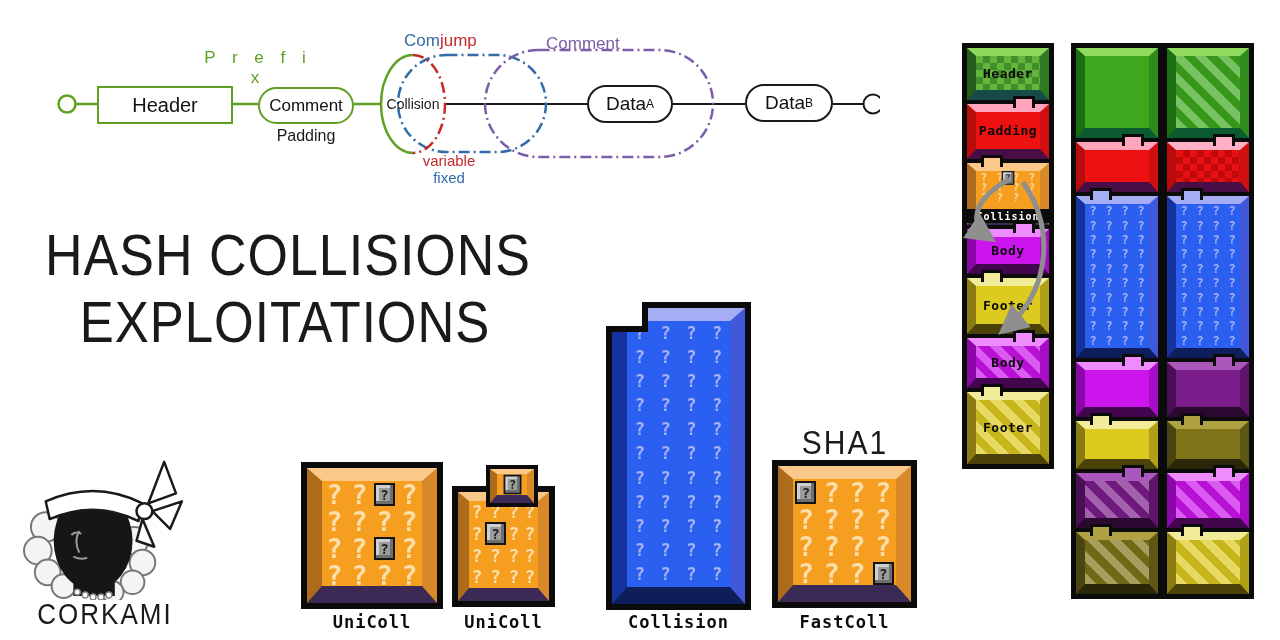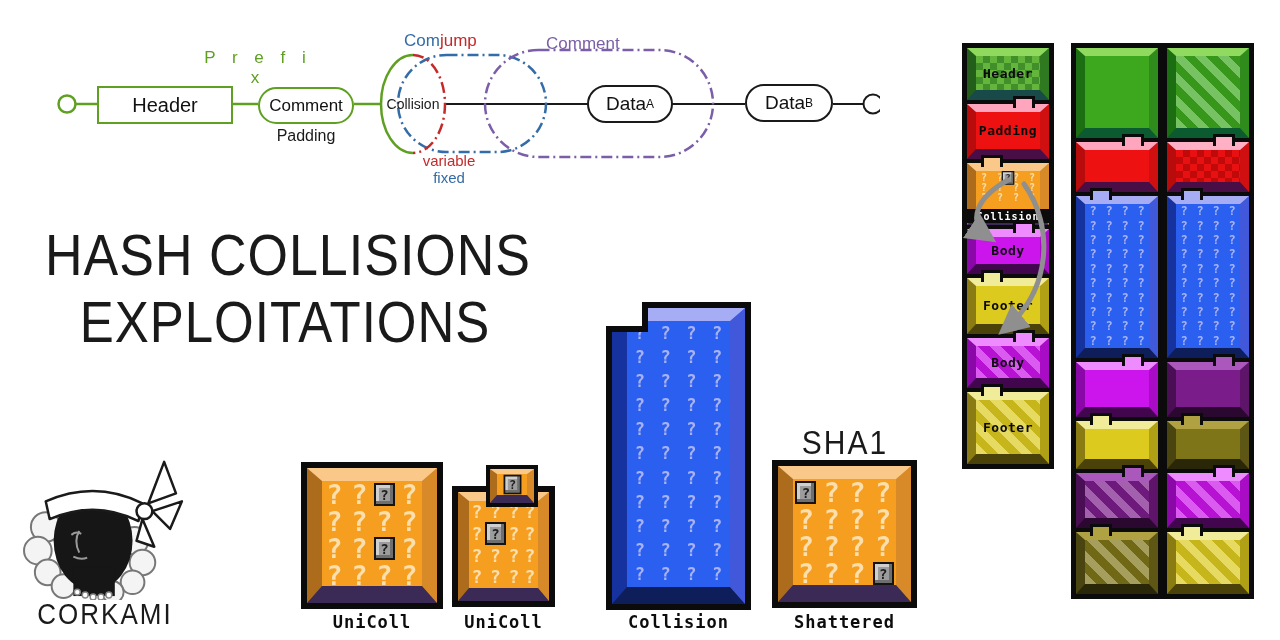--- a/index.html
+++ b/index.html
@@ -292,21 +292,21 @@
           <span class="q">?</span>
           <span class="q">?</span>
           <span class="q">?</span>
           <span class="q">?</span>
           <span class="q">?</span>
           <span class="q">?</span>
           <span class="gicon">?</span>
         </div>
     </div>
   </div>
-  <div class="tech-label" style="left:772px;top:612px;width:145px;">Shattered</div>
+  <div class="tech-label" style="left:772px;top:612px;width:145px;">FastColl</div>
 
   <div class="fcol" style="left:962px;">
       <div class="colblock" style="height: 52px; border-color: rgb(143, 217, 95) rgb(47, 122, 32) rgb(23, 74, 72) rgb(35, 95, 26);">
         <div class="colface" style="background-color: rgb(99, 181, 60); background-image: conic-gradient(rgb(65, 143, 42) 25%, transparent 0deg, transparent 50%, rgb(65, 143, 42) 0deg, rgb(65, 143, 42) 75%, transparent 0deg); background-size: 14px 14px;">
           <span class="blabel">Header</span>
         </div>
       </div>
       <div class="colblock" style="height: 55px; border-color: rgb(255, 166, 190) rgb(208, 16, 16) rgb(74, 14, 70) rgb(184, 12, 12);">
         <div class="colface" style="background-color: rgb(238, 17, 17);">
           <span class="blabel">Padding</span>

